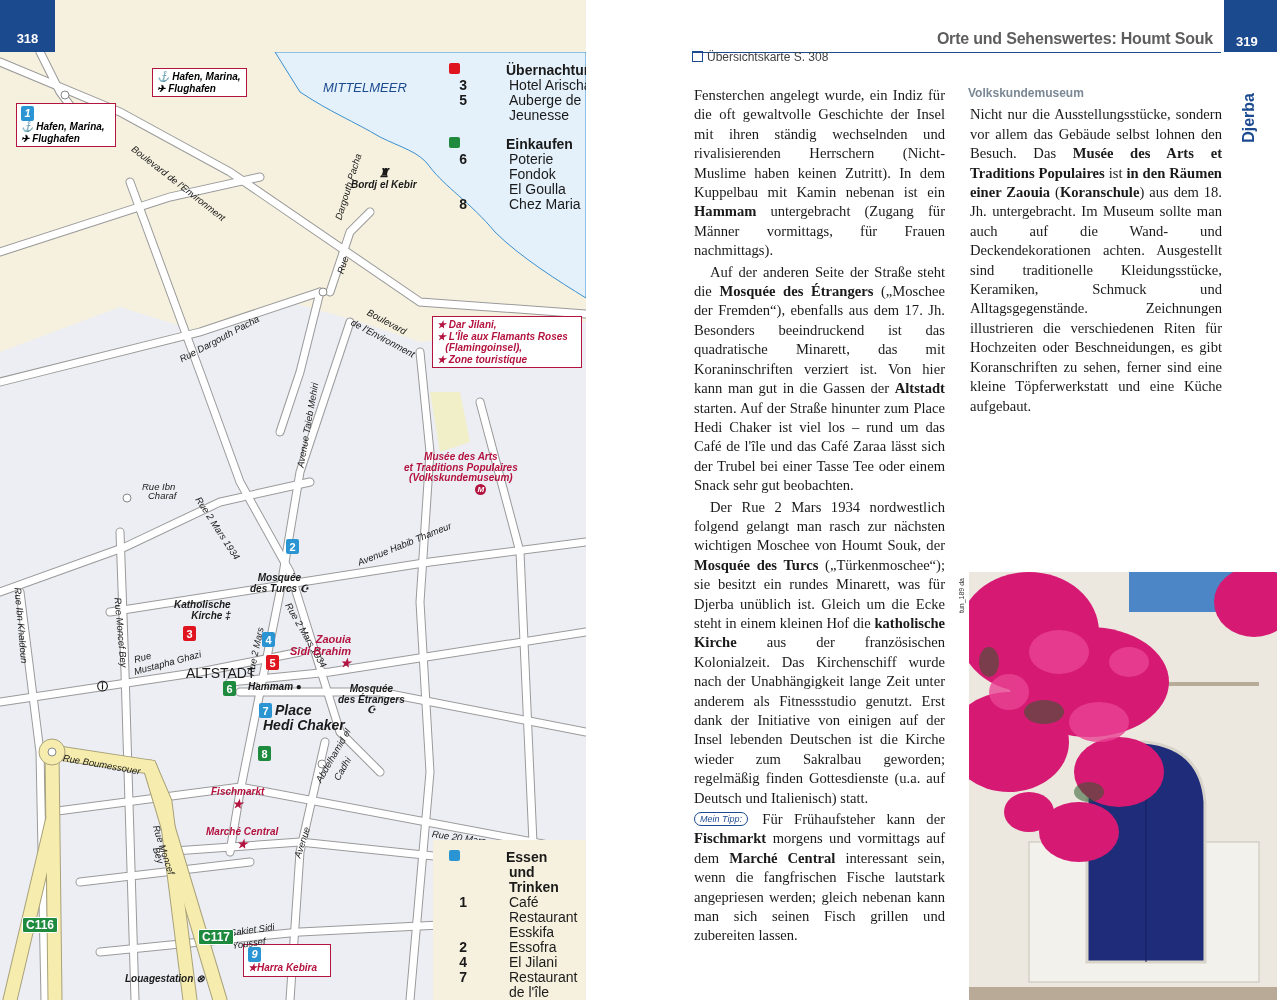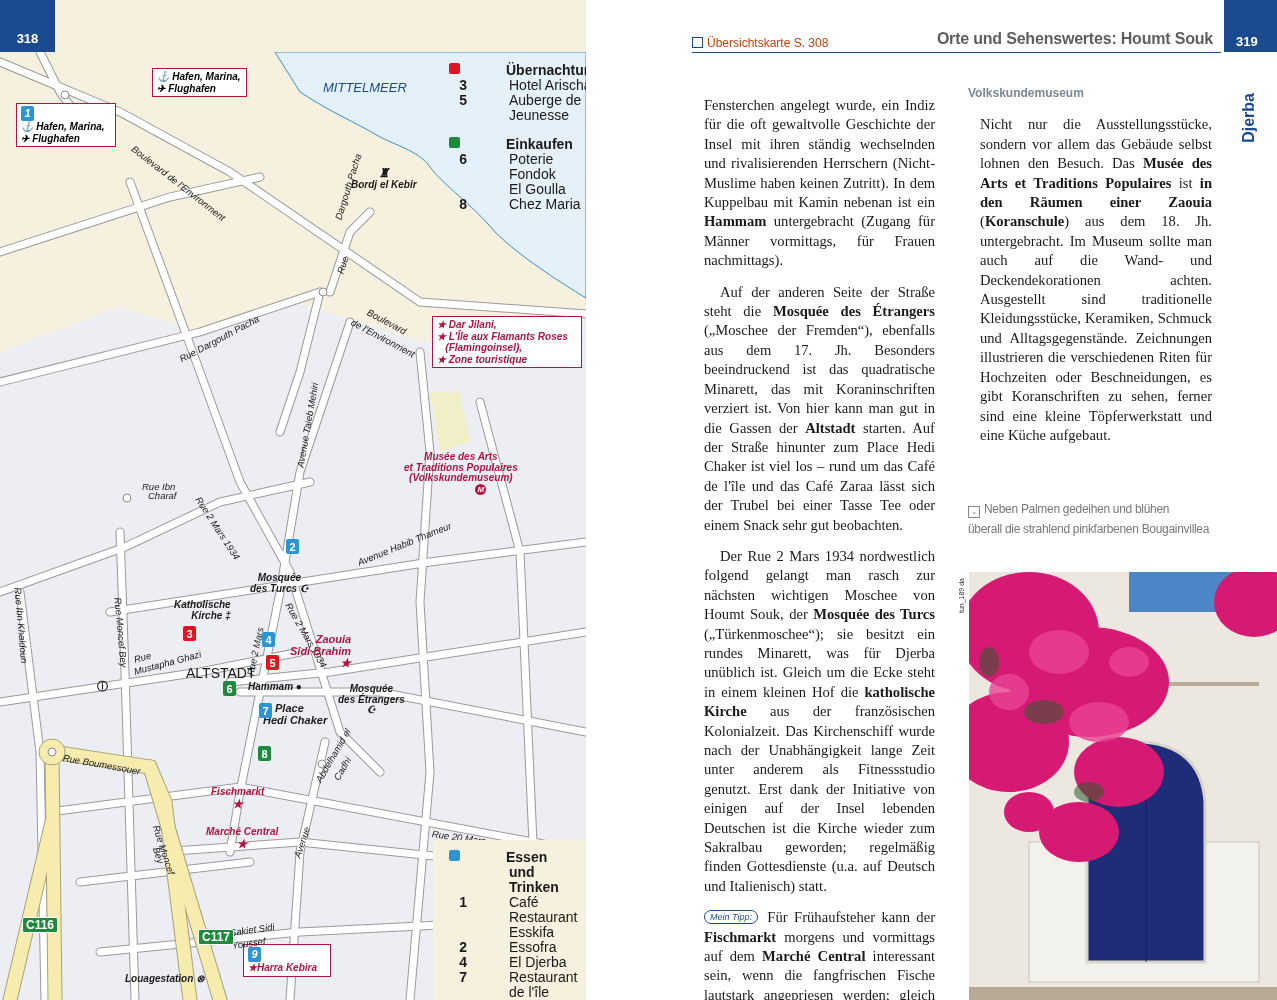--- a/index.html
+++ b/index.html
@@ -30,28 +30,28 @@
   .callout{position:absolute;background:#fff;border:1.5px solid #b3133f;font-size:10px;font-style:italic;font-weight:bold;padding:2px 4px;line-height:1.15;}
   .legend{position:absolute;font-size:14px;color:#1a1a1a;line-height:15px;}
   .legend .hd{font-weight:bold;}
   .legend .sq{display:inline-block;width:11px;height:11px;border-radius:2px;margin-right:10px;vertical-align:-1px;}
   .legend .row{display:flex;gap:36px;}
   .legend .n{width:18px;text-align:right;font-weight:bold;margin-right:6px;flex:none;}
   .route{position:absolute;background:#1e8a3e;color:#fff;font-weight:bold;font-size:12px;padding:0 3px;border:1px solid #fff;border-radius:2px;}
   .sym{position:absolute;font-size:11px;color:#111;font-weight:bold;}
   
   .rp-header{position:absolute;left:106px;top:32px;width:529px;height:20px;border-bottom:1.5px solid #1b4a8f;}
-  .rp-overview{position:absolute;left:0;top:4px;font-size:12px;color:#c2410c;font-family:"Liberation Sans",sans-serif;}
+  .rp-overview{position:absolute;left:0;top:18px;font-size:12px;color:#404040;font-family:"Liberation Sans",sans-serif;}
   .rp-overview .box{display:inline-block;width:9px;height:9px;border:1px solid #1b4a8f;margin-right:4px;vertical-align:-1px;}
   .rp-section{position:absolute;right:8px;top:-2px;font-size:16px;font-weight:bold;color:#5e5e5e;font-family:"Liberation Sans",sans-serif;letter-spacing:-0.2px;}
   .rp-pagenum{position:absolute;left:638px;top:0;width:53px;height:52px;background:#1b4a8f;color:#fff;font-weight:bold;font-size:13px;}
   .rp-pagenum span{position:absolute;left:12px;top:34px;}
   .djerba{position:absolute;left:654px;top:93px;color:#1b4a8f;font-weight:bold;font-size:16px;writing-mode:vertical-rl;transform:rotate(180deg);}
   .col{position:absolute;font-family:"Liberation Serif",serif;font-size:14.6px;line-height:19.4px;color:#1a1a1a;text-align:justify;hyphens:manual;}
-  .col p{margin:12px;}
+  .col p{margin:2px;}
   .col p.ind{text-indent:16px;}
   .col b{font-weight:bold;}
   .col1{left:106px;top:84px;width:255px;}
   .col2{left:382px;top:84px;width:256px;}
   .sub-heading{font-family:"Liberation Sans",sans-serif;font-size:12px;font-weight:bold;color:#7a8794;margin-bottom:1px;text-align:left;}
   .tipp{display:inline-block;font-family:"Liberation Sans",sans-serif;font-style:italic;font-size:9px;color:#1b4a8f;border:1.5px solid #1b4a8f;border-radius:10px;padding:0 5px;line-height:12px;margin-right:3px;transform:translateY(-2px);}
   .infos{position:absolute;left:382px;top:420px;width:256px;font-family:"Liberation Sans",sans-serif;font-size:12px;line-height:19px;color:#1a1a1a;letter-spacing:-0.3px;}
   .infos .sq{display:inline-block;width:9px;height:9px;background:#e0147a;border-radius:1px;margin-right:3px;}
   .caption{position:absolute;left:382px;top:499px;width:256px;font-family:"Liberation Sans",sans-serif;font-size:12px;line-height:20px;color:#777;letter-spacing:-0.3px;}
   .caption .ic{display:inline-block;width:10px;height:10px;border:1px solid #888;margin-right:4px;vertical-align:-1px;font-size:8px;line-height:9px;text-align:center;color:#888;}
@@ -216,21 +216,21 @@
       <span style="margin-left:20px;font-size:12px;">★</span>
     </div>
     <div class="maplabel" style="left:248px;top:630px;">
       <span>Hammam</span> <span>●</span>
     </div>
     <div class="maplabel" style="left:338px;top:632px;text-align:center;">
       <span>Mosquée</span><br>
       <span>des Étrangers</span><br>
       <span>☪</span>
     </div>
-    <div class="maplabel" style="left:275px;top:651px;font-size:11px;">
+    <div class="maplabel" style="left:275px;top:651px;font-size:14px;">
       <span>Place</span><br>
       <span style="margin-left:-12px;">Hedi Chaker</span>
     </div>
     <div class="maplabel poi-red" style="left:211px;top:735px;text-align:center;">
       <span>Fischmarkt</span><br>
       <span style="font-size:12px;">★</span>
     </div>
     <div class="maplabel poi-red" style="left:206px;top:775px;text-align:center;">
       <span>Marché Central</span><br>
       <span style="font-size:12px;">★</span>
@@ -305,21 +305,21 @@
       <div class="row">
           <span class="n"></span>
           <span>Esskifa</span>
         </div>
       <div class="row">
           <span class="n">2</span>
           <span>Essofra</span>
         </div>
       <div class="row">
           <span class="n">4</span>
-          <span>El Djerba</span>
+          <span>El Jilani</span>
         </div>
       <div class="row">
           <span class="n">7</span>
           <span>Restaurant</span>
         </div>
       <div class="row">
           <span class="n"></span>
           <span>de l'île</span>
         </div>
       <div class="row">
@@ -352,24 +352,20 @@
     <p class="ind"><span>Der Rue 2 Mars 1934 nordwestlich folgend gelangt man rasch zur nächsten wichtigen Moschee von Houmt Souk, der </span><b>Mosquée des Turcs</b><span> („Türkenmoschee“); sie besitzt ein rundes Minarett, was für Djerba unüblich ist. Gleich um die Ecke steht in einem kleinen Hof die </span><b>katholische Kirche</b><span> aus der französischen Kolonialzeit. Das Kirchenschiff wurde nach der Unabhängigkeit lange Zeit unter anderem als Fitnessstudio genutzt. Erst dank der Initiative von einigen auf der Insel lebenden Deutschen ist die Kirche wieder zum Sakralbau geworden; regelmäßig finden Gottesdienste (u.a. auf Deutsch und Italienisch) statt.</span></p>
     <p><span class="tipp">Mein Tipp:</span><span> Für Frühaufsteher kann der </span><b>Fischmarkt</b><span> morgens und vormittags auf dem </span><b>Marché Central</b><span> interessant sein, wenn die fangfrischen Fische lautstark angepriesen werden; gleich nebenan kann man sich seinen Fisch grillen und zubereiten lassen.</span></p>
   </div>
 
   <div class="col col2">
     <div class="sub-heading">Volkskundemuseum</div>
     <p><span>Nicht nur die Ausstellungsstücke, sondern vor allem das Gebäude selbst lohnen den Besuch. Das </span><b>Musée des Arts et Traditions Populaires</b><span> ist </span><b>in den Räumen einer Zaouia</b><span> (</span><b>Koranschule</b><span>) aus dem 18. Jh. untergebracht. Im Museum sollte man auch auf die Wand- und Deckendekorationen achten. Ausgestellt sind traditionelle Kleidungsstücke, Keramiken, Schmuck und Alltagsgegenstände. Zeichnungen illustrieren die verschiedenen Riten für Hochzeiten oder Beschneidungen, es gibt Koranschriften zu sehen, ferner sind eine kleine Töpferwerkstatt und eine Küche aufgebaut.</span></p>
   </div>
 
 
-  <div class="caption">
-    <span class="ic">⌄</span><span>Neben Palmen gedeihen und blühen</span><br>
-    <span>überall die strahlend pinkfarbenen Bougainvillea</span>
-  </div>
 </div>
 
 <div class="photo-credit">tun_189 da</div>
 <div class="photo">
   <svg width="308" height="428">
     <rect x="0" y="0" width="308" height="428" fill="#ece8df"></rect>
     <rect x="160" y="0" width="148" height="40" fill="#4d86c6"></rect>
     <rect x="0" y="415" width="308" height="13" fill="#b9aa98"></rect>
     <rect x="60" y="270" width="230" height="140" fill="#f3f1ec" stroke="#c9c3b7"></rect>
     <path d="M118 390 L118 230 Q120 175 175 170 Q232 175 236 230 L236 390 Z" fill="#1f2c7a" stroke="#d9d4c9" stroke-width="3"></path>

